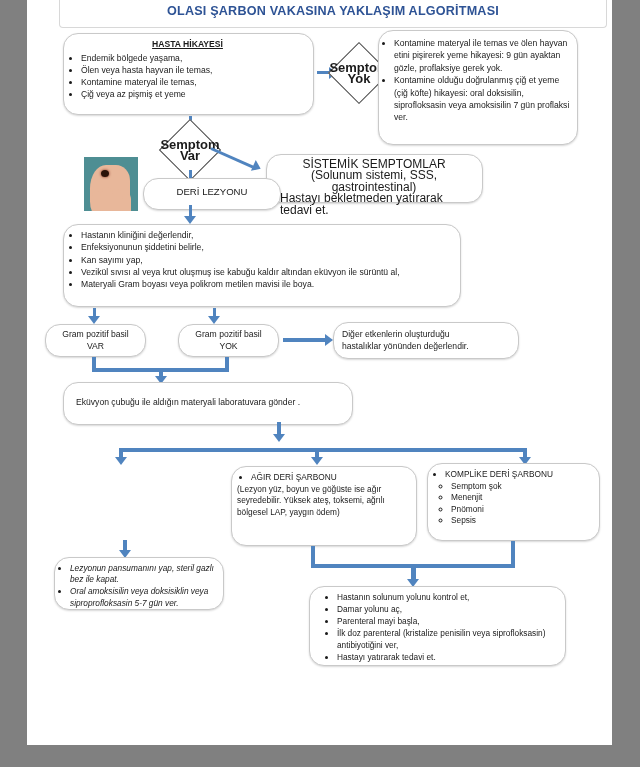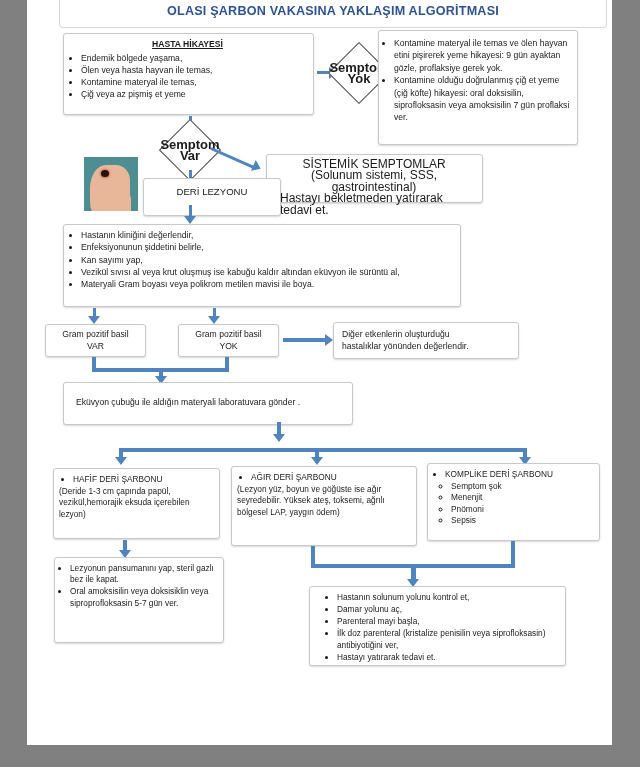--- a/index.html
+++ b/index.html
@@ -20,21 +20,21 @@
     top: 0px;
     width: 585px;
     height: 745px;
     background: #ffffff;
   }
   .node {
     position: absolute;
     box-sizing: border-box;
     background: #ffffff;
     border: 1px solid #c9c9c9;
-    border-radius: 3px;
+    border-radius: 15px;
     box-shadow: 0 1px 2px rgba(0,0,0,0.16);
     color: #1a1a1a;
   }
   #title-box {
     position: absolute;
     left: 32px;
     top: -8px;
     width: 548px;
     height: 36px;
     background: #ffffff;
@@ -208,21 +208,21 @@
 
   <div id="lesion-photo">
     <div class="hand"></div>
     <div class="finger" style="left:8px;"></div>
     <div class="finger" style="left:18px; height:26px;"></div>
     <div class="finger" style="left:28px; height:24px;"></div>
     <div class="finger" style="left:38px; height:19px;"></div>
     <div class="eschar"></div>
   </div>
 
-  <div class="node" style="left:116px; top:178px; width:138px; height:38px; font-size:9.6px; line-height:26px; text-align:center;">
+  <div class="node" style="left:116px; top:178px; width:138px; height:32px; font-size:9.6px; line-height:26px; text-align:center;">
     <span>DERİ LEZYONU</span>
   </div>
 
   <div class="ln" style="left:162px; top:205px; width:3px; height:12px;"></div>
   <div class="arw arw-d" style="left:157px; top:216px;"></div>
 
   <div class="node" style="left:36px; top:224px; width:398px; height:83px; padding:5px 6px 0 4px; font-size:8.6px; line-height:11.8px;">
     <ul class="b">
       <li>Hastanın kliniğini değerlendir,</li>
       <li>Enfeksiyonunun şiddetini belirle,</li>
@@ -269,26 +269,20 @@
   <div class="arw arw-d" style="left:246px; top:434px;"></div>
 
   <div class="ln" style="left:92px; top:448px; width:408px; height:4px;"></div>
   <div class="ln" style="left:92px; top:448px; width:4px; height:11px;"></div>
   <div class="arw arw-d" style="left:88px; top:457px;"></div>
   <div class="ln" style="left:288px; top:448px; width:4px; height:11px;"></div>
   <div class="arw arw-d" style="left:284px; top:457px;"></div>
   <div class="ln" style="left:496px; top:448px; width:4px; height:11px;"></div>
   <div class="arw arw-d" style="left:492px; top:457px;"></div>
 
-  <div class="node" style="left:26px; top:468px; width:167px; height:71px; padding:5px 5px 0 3px; font-size:8.3px; line-height:11.4px;">
-    <ul class="b" style="padding-left:16px;">
-      <li>HAFİF DERİ ŞARBONU</li>
-    </ul>
-    <div style="padding-left:2px;">(Deride 1-3 cm  çapında papül, vezikül,hemorajik eksuda içerebilen lezyon)</div>
-  </div>
 
   <div class="node" style="left:204px; top:466px; width:186px; height:80px; padding:5px 5px 0 3px; font-size:8.3px; line-height:11.4px;">
     <ul class="b" style="padding-left:16px;">
       <li>AĞIR DERİ ŞARBONU</li>
     </ul>
     <div style="padding-left:2px;">(Lezyon yüz, boyun ve göğüste ise ağır seyredebilir. Yüksek ateş, toksemi, ağrılı bölgesel LAP, yaygın ödem)</div>
   </div>
 
   <div class="node" style="left:400px; top:463px; width:173px; height:78px; padding:5px 4px 0 3px; font-size:8.3px; line-height:11.6px;">
     <ul class="b" style="padding-left:14px;">
@@ -305,21 +299,21 @@
 
   <div class="ln" style="left:96px; top:540px; width:4px; height:12px;"></div>
   <div class="arw arw-d" style="left:92px; top:550px;"></div>
 
   <div class="ln" style="left:284px; top:546px; width:4px; height:22px;"></div>
   <div class="ln" style="left:484px; top:541px; width:4px; height:27px;"></div>
   <div class="ln" style="left:284px; top:564px; width:204px; height:4px;"></div>
   <div class="ln" style="left:384px; top:564px; width:5px; height:17px;"></div>
   <div class="arw arw-d" style="left:380px; top:579px;"></div>
 
-  <div class="node" style="left:27px; top:557px; width:170px; height:86px; padding:5px 4px 0 2px; font-size:8.3px; line-height:11.4px;">
+  <div class="node" style="left:27px; top:557px; width:170px; height:53px; padding:5px 4px 0 2px; font-size:8.3px; line-height:11.4px;font-style:italic;">
     <ul class="b">
       <li>Lezyonun pansumanını yap, steril gazlı bez ile kapat.</li>
       <li>Oral amoksisilin veya doksisiklin  veya siproprofloksasin 5-7 gün ver.</li>
     </ul>
   </div>
 
   <div class="node" style="left:282px; top:586px; width:257px; height:80px; padding:5px 5px 0 14px; font-size:8.3px; line-height:11.6px;">
     <ul class="b">
       <li>Hastanın solunum yolunu kontrol et,</li>
       <li>Damar yolunu aç,</li>

